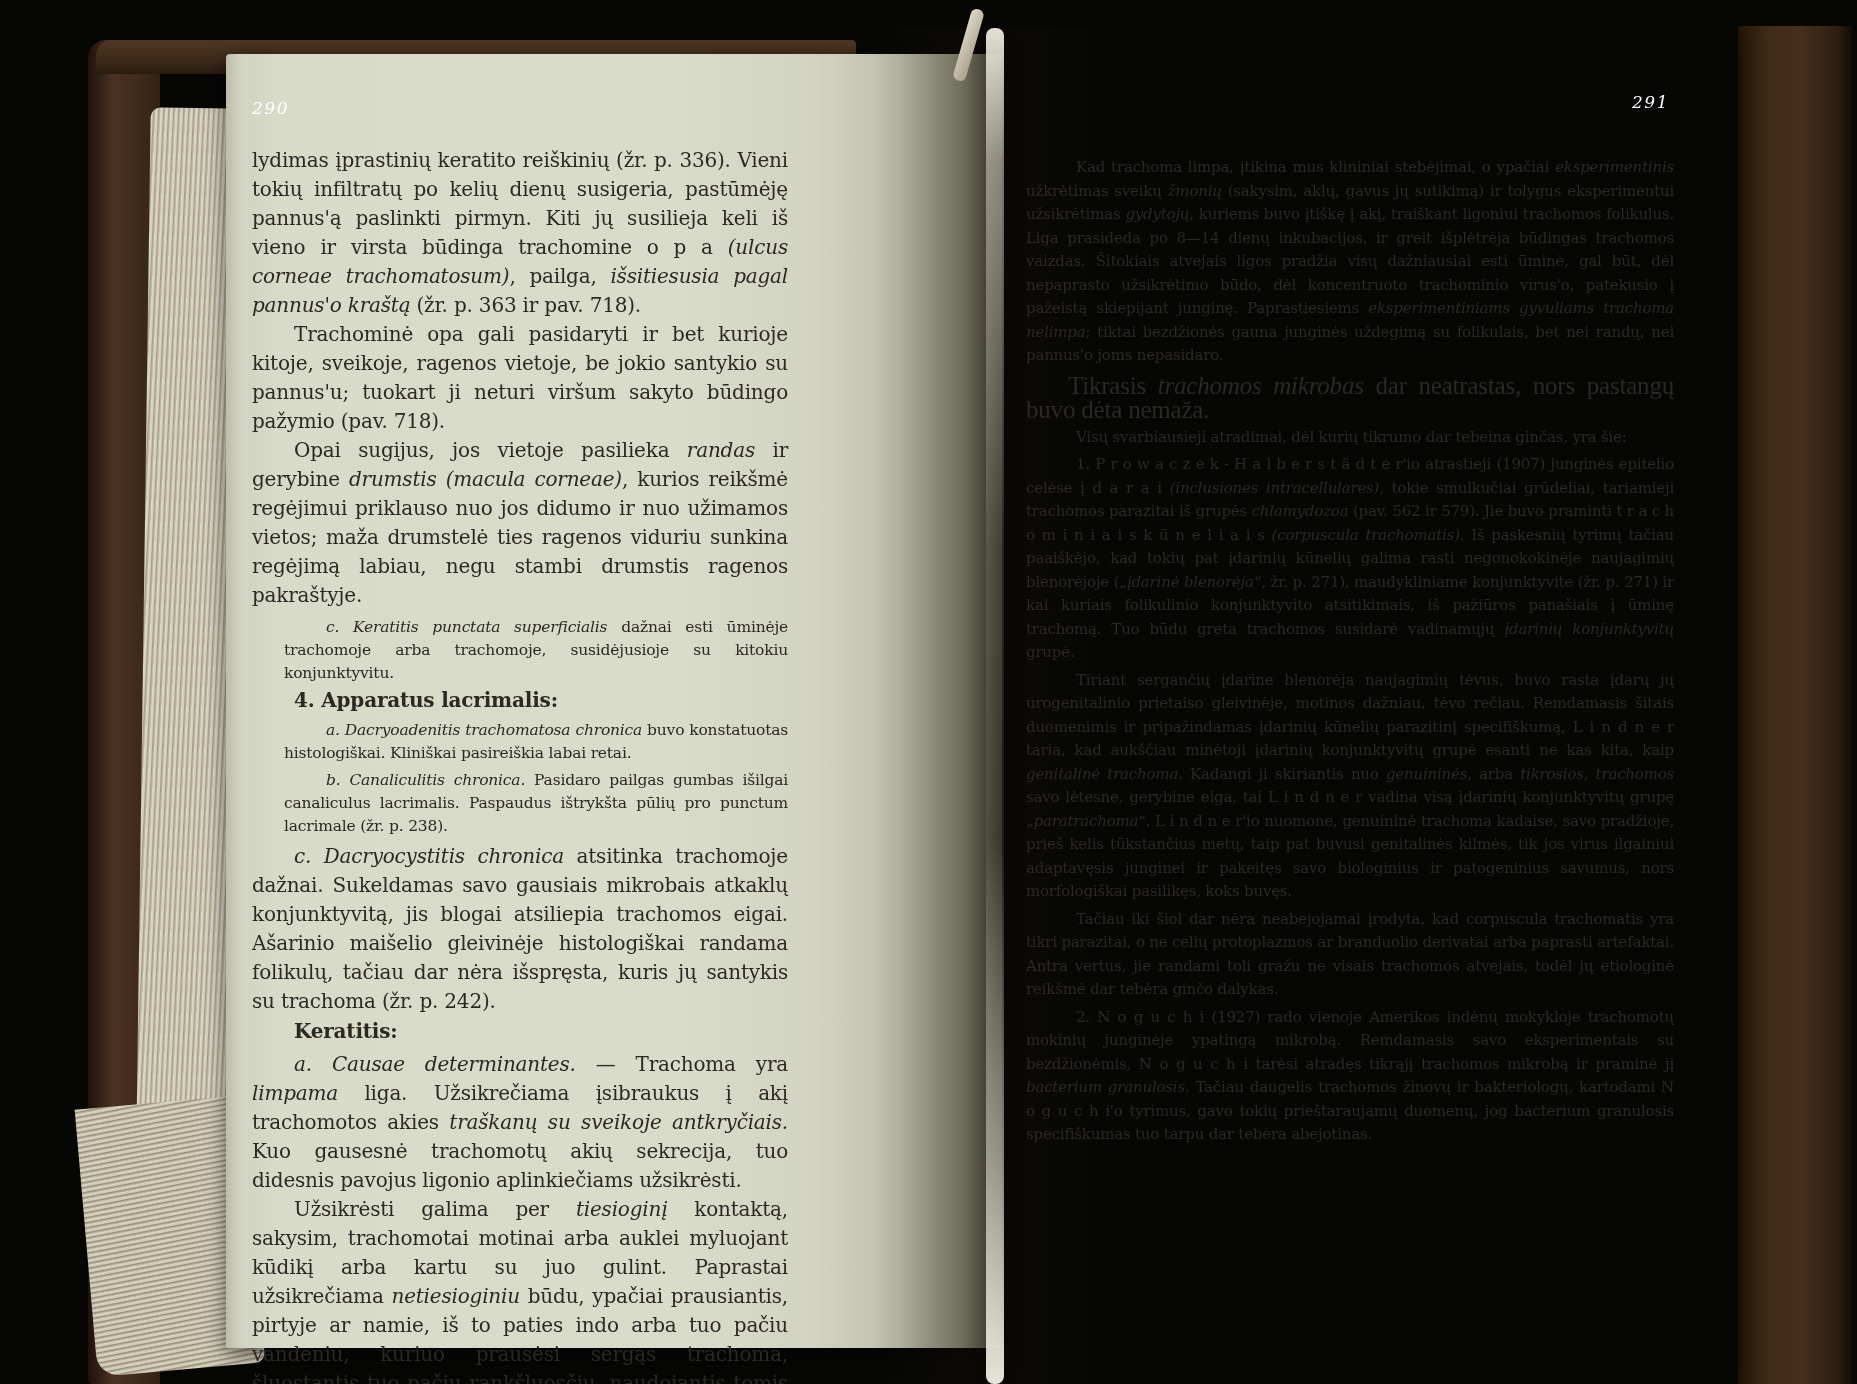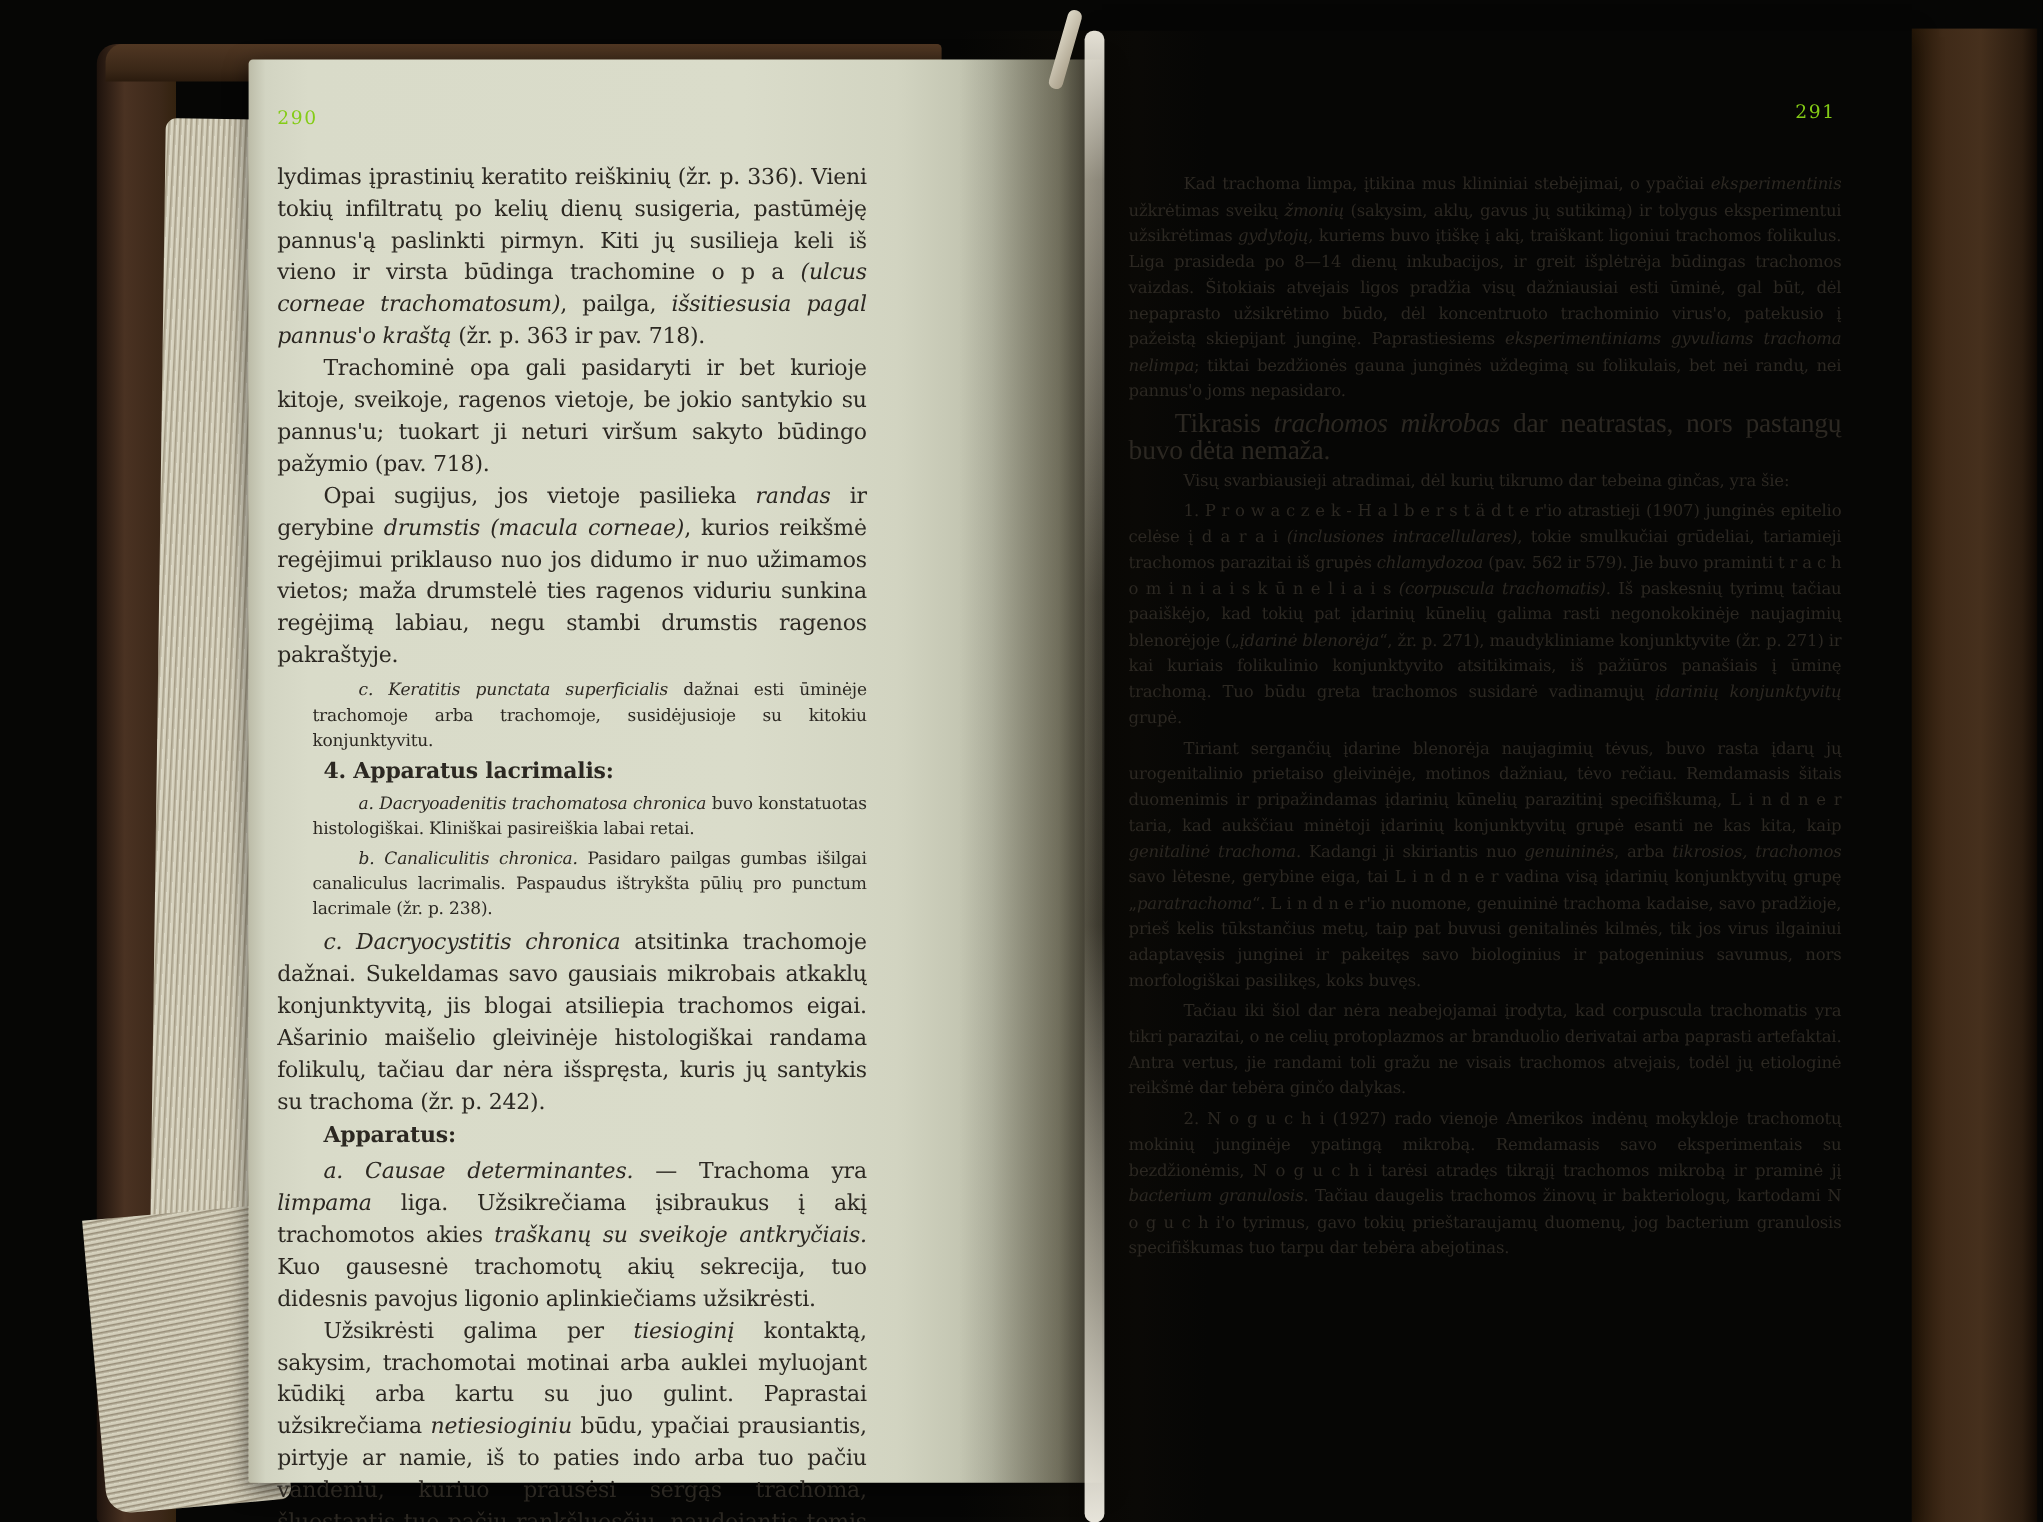--- a/index.html
+++ b/index.html
@@ -34,21 +34,21 @@
     box-shadow:0 6px 20px rgba(0,0,0,.55);}
   .gutter-shadow{position:absolute;left:872px;top:28px;width:226px;height:1356px;pointer-events:none;
     background:linear-gradient(90deg,rgba(25,20,10,0) 0,rgba(25,20,10,.30) 40%,rgba(12,9,4,.52) 56%,rgba(25,20,10,.22) 72%,rgba(25,20,10,0) 100%);}
   .binding-thread{position:absolute;left:986px;top:28px;width:18px;height:1356px;pointer-events:none;
     background:linear-gradient(180deg,rgba(240,236,224,.95) 0,rgba(222,216,199,.55) 10%,rgba(190,183,163,.18) 38%,rgba(180,173,153,.12) 60%,rgba(225,220,204,.6) 84%,rgba(243,240,229,.95) 100%);
     border-radius:8px;}
   .thread-top{position:absolute;left:962px;top:8px;width:13px;height:74px;transform:rotate(16deg);
     background:linear-gradient(100deg,#ded9c8,#a99f8a);border-radius:6px;}
 
   
-  .pagenum{position:absolute;font-size:17px;letter-spacing:1.5px;color:#84cc16;}
+  .pagenum{position:absolute;font-size:17px;letter-spacing:1.5px;color:#ffffff;font-style:italic;}
   .pagenum-left{left:252px;top:98px;}
   .pagenum-right{left:1632px;top:92px;}
   .col{position:absolute;text-align:justify;letter-spacing:-0.2px;}
   .col-left{left:252px;top:146px;width:536px;}
   .col-right{left:1026px;top:156px;width:648px;}
 
   p{margin:0;}
   .blg{font-size:20px;line-height:29px;}
   .bsm{font-size:15.5px;line-height:23px;margin-left:32px;}
   .rsm{font-size:15px;line-height:23.5px;}
@@ -82,21 +82,21 @@
 
   <div class="col col-left">
     <p class="blg"><span>lydimas įprastinių keratito reiškinių (žr. p. 336). Vieni tokių infiltratų po kelių dienų susigeria, pastūmėję pannus'ą paslinkti pirmyn. Kiti jų susilieja keli iš vieno ir virsta būdinga trachomine o p a </span><span class="it">(ulcus corneae trachomatosum)</span><span>, pailga, </span><span class="it">išsitiesusia pagal pannus'o kraštą</span><span> (žr. p. 363 ir pav. 718).</span></p>
     <p class="blg ind"><span>Trachominė opa gali pasidaryti ir bet kurioje kitoje, sveikoje, ragenos vietoje, be jokio santykio su pannus'u; tuokart ji neturi viršum sakyto būdingo pažymio (pav. 718).</span></p>
     <p class="blg ind"><span>Opai sugijus, jos vietoje pasilieka </span><span class="it">randas</span><span> ir gerybine </span><span class="it">drumstis (macula corneae)</span><span>, kurios reikšmė regėjimui priklauso nuo jos didumo ir nuo užimamos vietos; maža drumstelė ties ragenos viduriu sunkina regėjimą labiau, negu stambi drumstis ragenos pakraštyje.</span></p>
     <p class="bsm ind mt6"><span class="it">c. Keratitis punctata superficialis</span><span> dažnai esti ūminėje trachomoje arba trachomoje, susidėjusioje su kitokiu konjunktyvitu.</span></p>
     <p class="hB">4. Apparatus lacrimalis:</p>
     <p class="bsm ind"><span class="it">a. Dacryoadenitis trachomatosa chronica</span><span> buvo konstatuotas histologiškai.  Kliniškai pasireiškia labai retai.</span></p>
     <p class="bsm ind mt4"><span class="it">b. Canaliculitis chronica.</span><span> Pasidaro pailgas gumbas išilgai canaliculus lacrimalis. Paspaudus ištrykšta pūlių pro punctum lacrimale (žr. p. 238).</span></p>
     <p class="blg ind mt4"><span class="it">c. Dacryocystitis chronica</span><span> atsitinka trachomoje dažnai.  Sukeldamas savo gausiais mikrobais atkaklų konjunktyvitą, jis blogai atsiliepia trachomos eigai.  Ašarinio maišelio gleivinėje histologiškai randama folikulų, tačiau dar nėra išspręsta, kuris jų santykis su trachoma (žr. p. 242).</span></p>
-    <p class="hB">Apparatus:</p>
+    <p class="hB">Keratitis:</p>
     <p class="blg ind"><span class="it">a. Causae determinantes.</span><span> — Trachoma yra </span><span class="it">limpama</span><span> liga. Užsikrečiama įsibraukus į akį trachomotos akies </span><span class="it">traškanų su sveikoje antkryčiais.</span><span> Kuo gausesnė trachomotų akių sekrecija, tuo didesnis pavojus ligonio aplinkiečiams užsikrėsti.</span></p>
     <p class="blg ind"><span>Užsikrėsti galima per </span><span class="it">tiesioginį</span><span> kontaktą, sakysim, trachomotai motinai arba auklei myluojant kūdikį arba kartu su juo gulint. Paprastai užsikrečiama </span><span class="it">netiesioginiu</span><span> būdu, ypačiai prausiantis, pirtyje ar namie, iš to paties indo arba tuo pačiu vandeniu, kuriuo prausėsi sergąs trachoma, šluostantis tuo pačiu rankšluosčiu, naudojantis tomis pačiomis nosinikėmis, ant galvos rišamomis skepetaitėmis, gulint ant to paties priegalvio ir tolygiai. Užsikrėsti galima ir pirštais, prisilietus apkrėstų durų rankenų ir kitokių daiktų.</span></p>
   </div>
 
   <div class="col col-right">
     <p class="rsm rind"><span>Kad trachoma limpa, įtikina mus klininiai stebėjimai, o ypačiai </span><span class="it">eksperimentinis</span><span> užkrėtimas sveikų </span><span class="it">žmonių</span><span> (sakysim, aklų, gavus jų sutikimą) ir tolygus eksperimentui užsikrėtimas </span><span class="it">gydytojų</span><span>, kuriems buvo įtiškę į akį, traiškant ligoniui trachomos folikulus.  Liga prasideda po 8—14 dienų inkubacijos, ir greit išplėtrėja būdingas trachomos vaizdas.  Šitokiais atvejais ligos pradžia visų dažniausiai esti ūminė, gal būt, dėl nepaprasto užsikrėtimo būdo, dėl koncentruoto trachominio virus'o, patekusio į pažeistą skiepijant junginę.  Paprastiesiems </span><span class="it">eksperimentiniams gyvuliams trachoma nelimpa</span><span>; tiktai bezdžionės gauna junginės uždegimą su folikulais, bet nei randų, nei pannus'o joms nepasidaro.</span></p>
     <p class="rlg ind mt6"><span>Tikrasis </span><span class="it">trachomos mikrobas</span><span> dar neatrastas, nors pastangų buvo dėta nemaža.</span></p>
     <p class="rsm rind mt4"><span>Visų svarbiausieji atradimai, dėl kurių tikrumo dar tebeina ginčas, yra šie:</span></p>
     <p class="rsm rind mt4"><span>1. P r o w a c z e k - H a l b e r s t ä d t e r'io atrastieji (1907) junginės epitelio celėse į d a r a i </span><span class="it">(inclusiones intracellulares)</span><span>, tokie smulkučiai grūdeliai, tariamieji trachomos parazitai iš grupės </span><span class="it">chlamydozoa</span><span> (pav. 562 ir 579). Jie buvo praminti t r a c h o m i n i a i s   k ū n e l i a i s </span><span class="it">(corpuscula trachomatis)</span><span>.  Iš paskesnių tyrimų tačiau paaiškėjo, kad tokių pat įdarinių kūnelių galima rasti negonokokinėje naujagimių blenorėjoje („</span><span class="it">įdarinė blenorėja</span><span>“, žr. p. 271), maudykliniame konjunktyvite (žr. p. 271) ir kai kuriais folikulinio konjunktyvito atsitikimais, iš pažiūros panašiais į ūminę trachomą.  Tuo būdu greta trachomos susidarė vadinamųjų </span><span class="it">įdarinių konjunktyvitų</span><span> grupė.</span></p>
     <p class="rsm rind mt4"><span>Tiriant sergančių įdarine blenorėja naujagimių tėvus, buvo rasta įdarų jų urogenitalinio prietaiso gleivinėje, motinos dažniau, tėvo rečiau. Remdamasis šitais duomenimis ir pripažindamas įdarinių kūnelių parazitinį specifiškumą, L i n d n e r taria, kad aukščiau minėtoji įdarinių konjunktyvitų grupė esanti ne kas kita, kaip </span><span class="it">genitalinė trachoma</span><span>.  Kadangi ji skiriantis nuo </span><span class="it">genuininės</span><span>, arba </span><span class="it">tikrosios, trachomos</span><span> savo lėtesne, gerybine eiga, tai L i n d n e r vadina visą įdarinių konjunktyvitų grupę „</span><span class="it">paratrachoma</span><span>“.  L i n d n e r'io nuomone, genuininė trachoma kadaise, savo pradžioje, prieš kelis tūkstančius metų, taip pat buvusi genitalinės kilmės, tik jos virus ilgainiui adaptavęsis junginei ir pakeitęs savo biologinius ir patogeninius savumus, nors morfologiškai pasilikęs, koks buvęs.</span></p>

